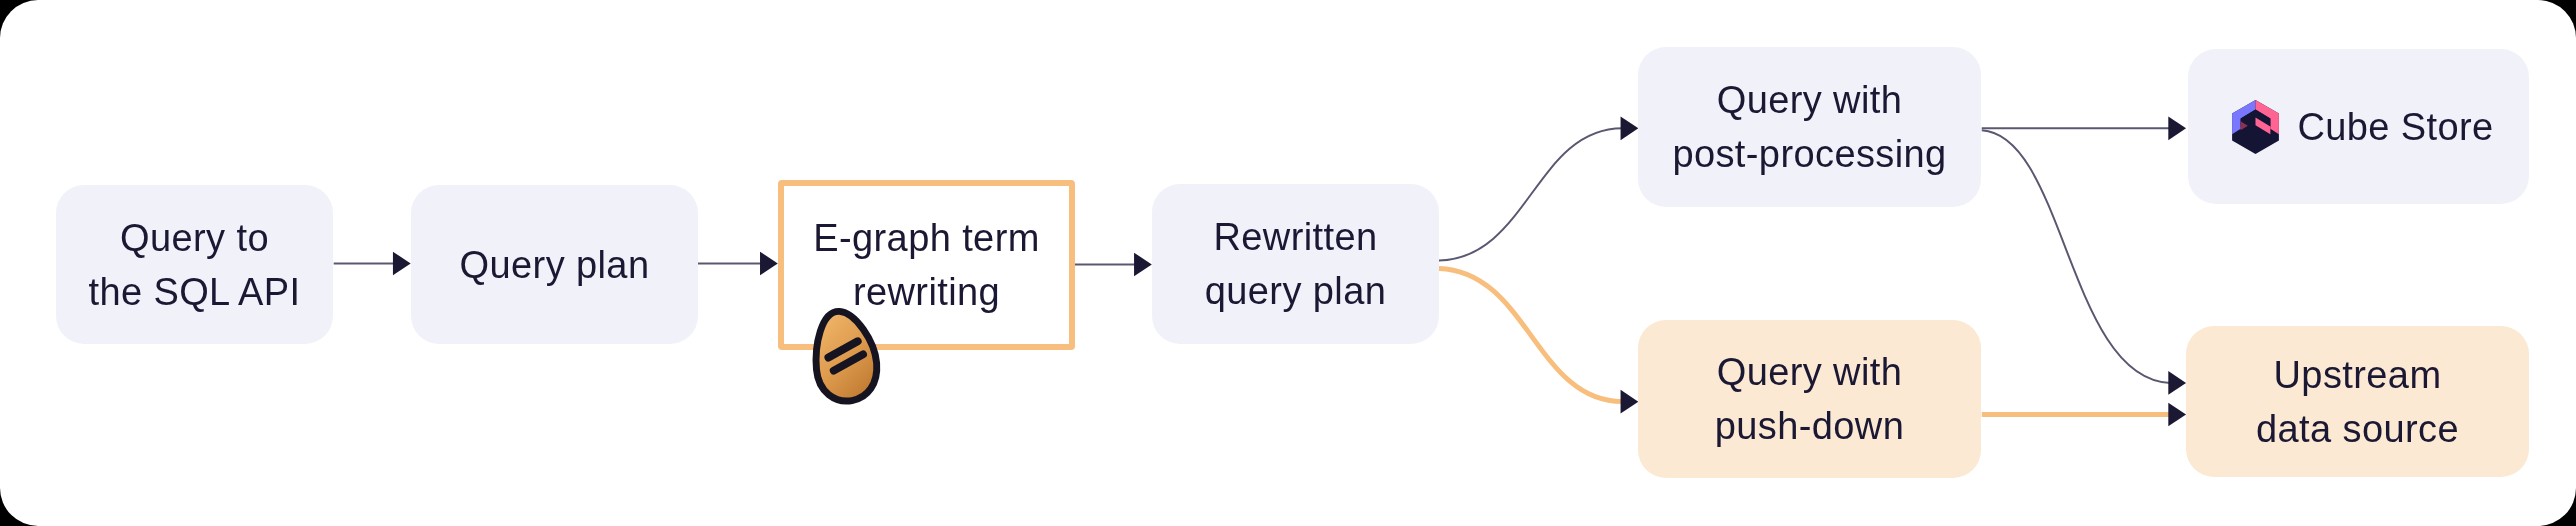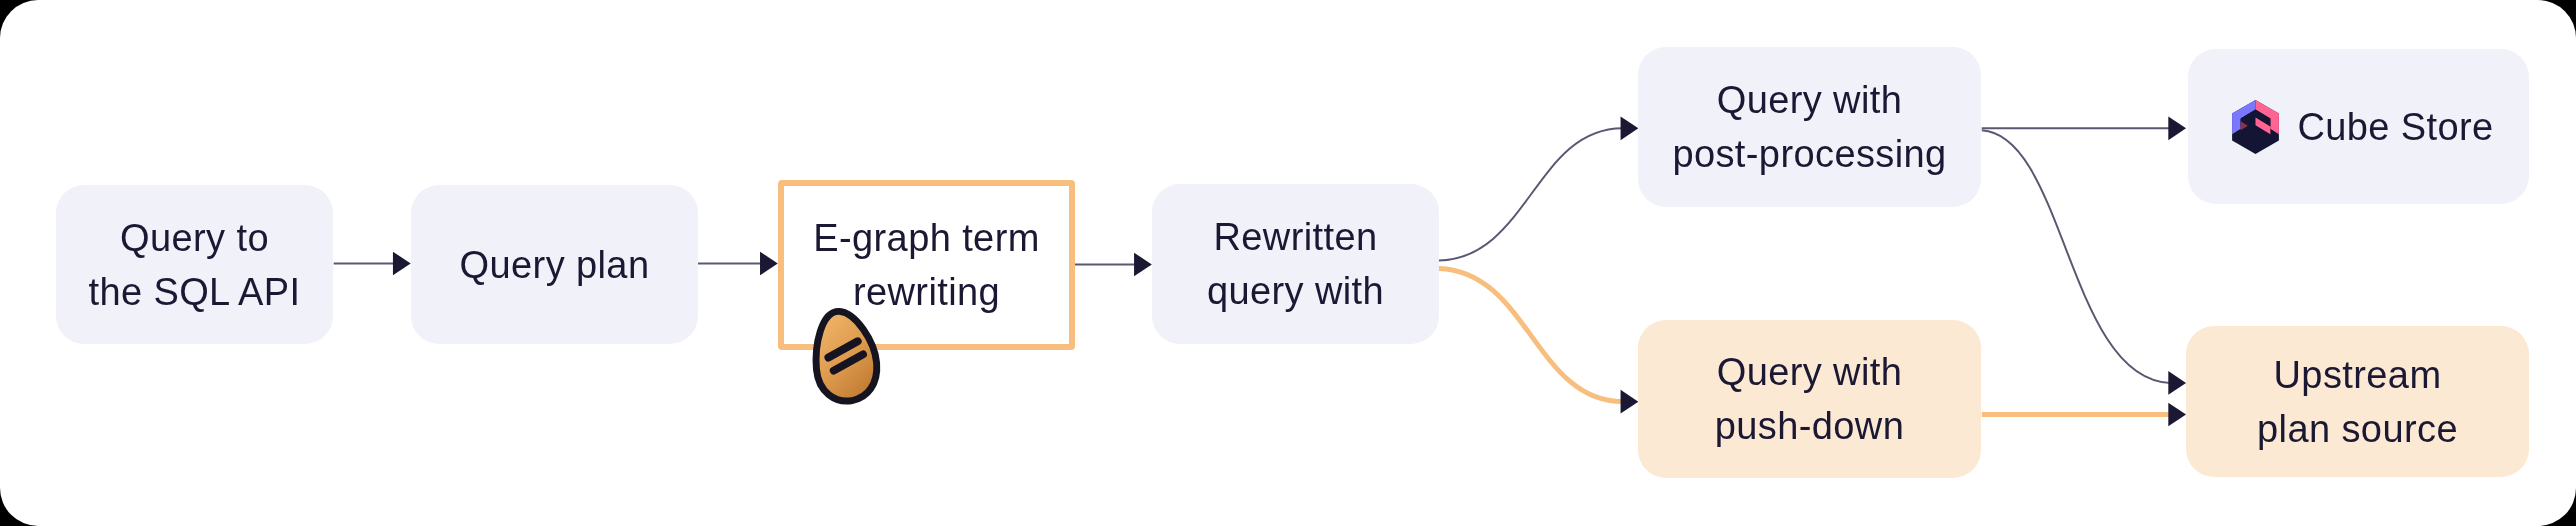--- a/index.html
+++ b/index.html
@@ -72,21 +72,21 @@
     <span>Query plan</span>
   </div>
 
   <div class="node outlined" style="left:778px;top:180px;width:285px;height:158px;">
     <span>E-graph term
 rewriting</span>
   </div>
 
   <div class="node lavender" style="left:1152px;top:184px;width:287px;height:160px;">
     <span>Rewritten
-query with</span>
+query plan</span>
   </div>
 
   <div class="node lavender" style="left:1638px;top:47px;width:343px;height:160px;">
     <span>Query with
 post-processing</span>
   </div>
 
   <div class="node peach" style="left:1638px;top:320px;width:343px;height:158px;">
     <span>Query with
 push-down</span>
@@ -102,21 +102,21 @@
         <polygon fill="#141434" points="52,21 85,41 85,59 52,39 19,59 19,41"></polygon>
         <polygon fill="#FF6492" points="52,39 85,59 85,76 52,56"></polygon>
         <polygon fill="#8A3150" points="19,47 35,57 19,67"></polygon>
       </svg>
       <span>Cube Store</span>
     </span>
   </div>
 
   <div class="node peach" style="left:2186px;top:326px;width:343px;height:151px;">
     <span>Upstream
-plan source</span>
+data source</span>
   </div>
 
   <div class="egg-wrap">
     <svg width="93" height="102" viewBox="0 0 94 103" xmlns="http://www.w3.org/2000/svg">
       <defs>
         <linearGradient id="eggGrad" x1="0.2" y1="0" x2="0.7" y2="1">
           <stop offset="0" stop-color="#F2B76B"></stop>
           <stop offset="0.55" stop-color="#DD9A4D"></stop>
           <stop offset="1" stop-color="#BF7A30"></stop>
         </linearGradient>

